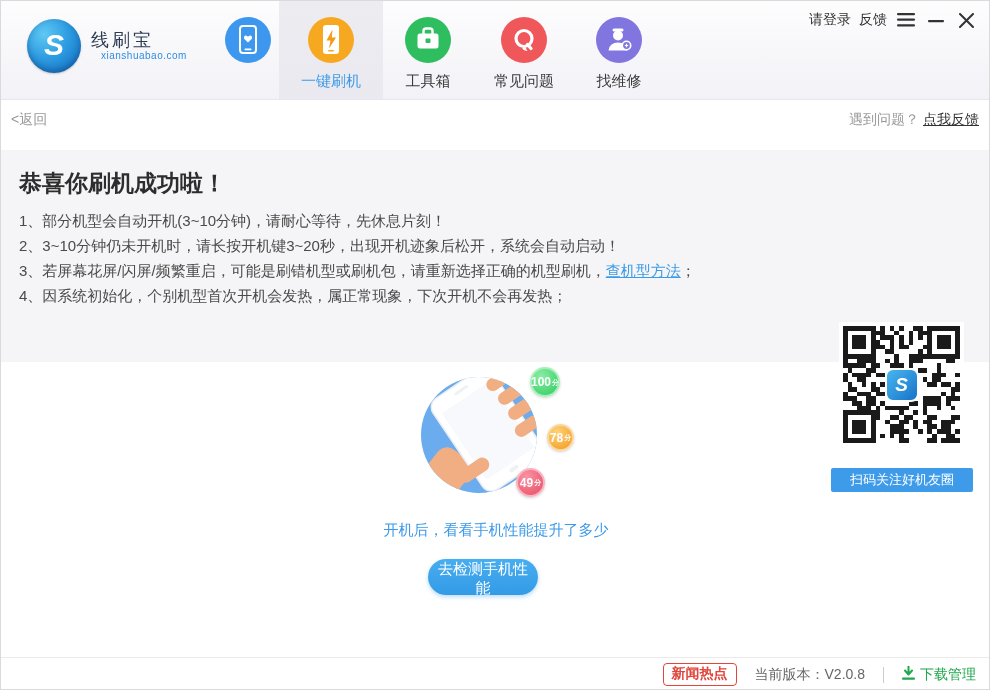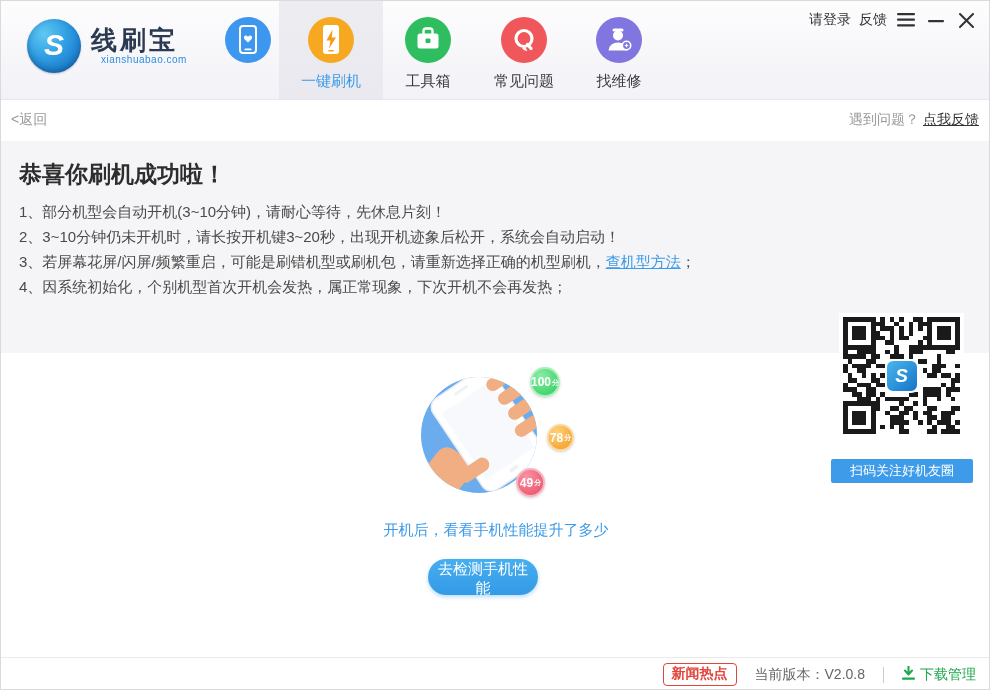--- a/index.html
+++ b/index.html
@@ -8,41 +8,41 @@
 
   
   .header{position:absolute;left:0;top:0;width:990px;height:98px;
     background:linear-gradient(180deg,#fdfdfe 0%,#f2f2f7 100%);border-bottom:1px solid #e6e6ec;}
   .logo{position:absolute;left:26px;top:18px;display:flex;align-items:center;gap:10px;}
   .logo-badge{width:54px;height:54px;border-radius:50%;
     background:radial-gradient(circle at 32% 28%,#5fc8f2 0%,#2e9ce2 45%,#1168bd 100%);
     box-shadow:inset 0 -3px 6px rgba(0,40,90,.35),0 1px 2px rgba(0,0,0,.2);
     display:flex;align-items:center;justify-content:center;}
   .logo-badge span{color:#fff;font-size:30px;font-weight:bold;font-style:italic;transform:translateY(-1px);}
-  .logo-name{font-size:26px;color:#2b3a52;letter-spacing:3px;line-height:1.05;font-weight:bold;}
+  .logo-name{font-size:18px;color:#2b3a52;letter-spacing:3px;line-height:1.05;}
   .logo-sub{font-size:10px;color:#2e8de0;letter-spacing:.5px;margin-left:10px;}
 
   .nav-item{position:absolute;top:0;height:98px;width:96px;display:flex;flex-direction:column;align-items:center;padding-top:16px;box-sizing:border-box;cursor:pointer;}
   .nav-item.active{background:linear-gradient(180deg,#ececf1,#e9e9ef);width:104px;}
   .nav-ic{width:46px;height:46px;border-radius:50%;display:flex;align-items:center;justify-content:center;}
   .nav-label{margin-top:9px;font-size:15px;color:#3a3a3a;}
   .nav-item.active .nav-label{color:#3f9be8;}
 
   .winctl{position:absolute;top:8px;right:14px;display:flex;align-items:center;gap:8px;}
   .winctl .txt{font-size:14px;color:#333;cursor:pointer;}
   .sysbtn{width:22px;height:22px;display:flex;align-items:center;justify-content:center;cursor:pointer;}
 
   
   .subbar{position:absolute;left:0;top:99px;width:990px;height:41px;background:#fff;}
   .back{position:absolute;left:10px;top:11px;font-size:14px;color:#999;cursor:pointer;}
   .problem{position:absolute;right:12px;top:11px;font-size:14px;color:#999;}
   .problem a{color:#333;text-decoration:underline;cursor:pointer;}
 
   
-  .panel{position:absolute;left:0;top:140px;width:990px;height:212px;background:#f5f4f6;}
+  .panel{position:absolute;left:0;top:149px;width:990px;height:212px;background:#f5f4f6;}
   .panel-title{position:absolute;left:18px;top:18px;font-size:23px;font-weight:bold;color:#2d2d2d;}
   .notice-list{position:absolute;left:18px;top:58px;width:780px;}
   .notice-line{font-size:15px;color:#4a4a4a;line-height:25px;white-space:nowrap;}
   .tlink{color:#3c9be8;text-decoration:underline;cursor:pointer;}
 
   .qr-wrap{position:absolute;left:838px;top:172px;width:125px;height:125px;background:#fff;box-sizing:border-box;padding:4px;}
   .qr-grid{display:grid;grid-template-columns:repeat(25,1fr);grid-template-rows:repeat(25,1fr);width:117px;height:117px;}
   .qr-grid i{display:block;}
   .qr-grid i.b{background:#1a1a1a;}
   .qr-logo{position:absolute;left:50%;top:50%;width:34px;height:34px;margin:-17px 0 0 -17px;border-radius:8px;

